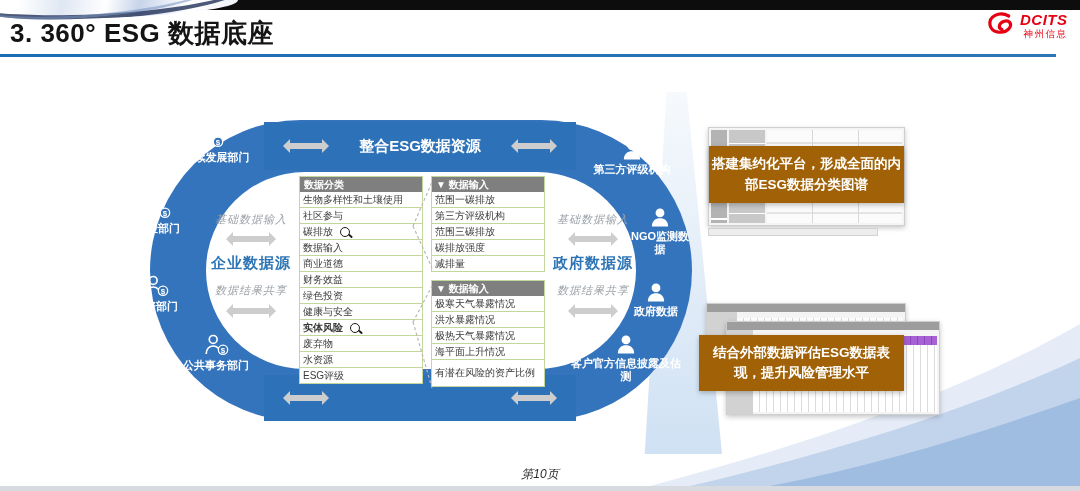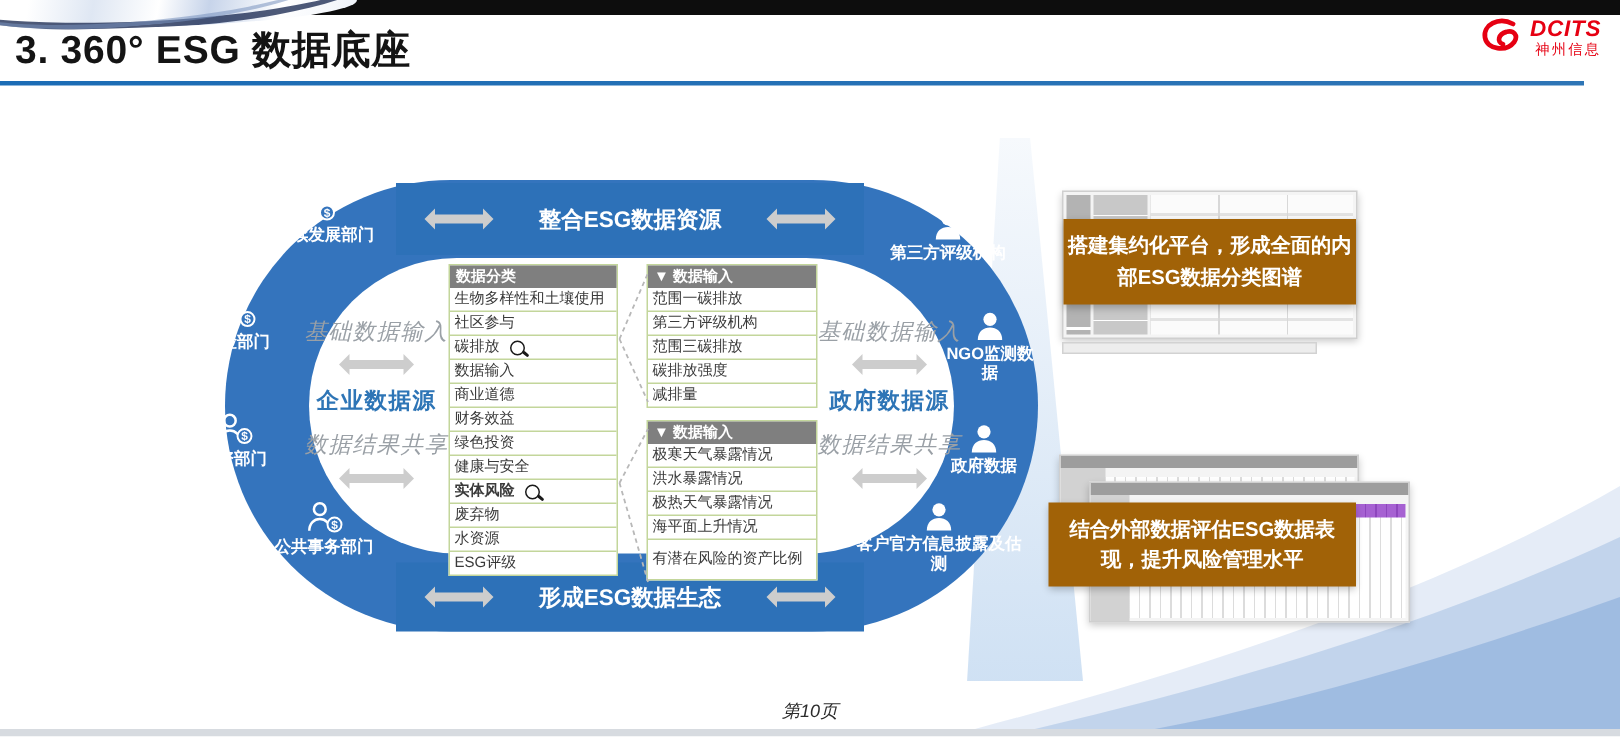--- a/index.html
+++ b/index.html
@@ -44,21 +44,21 @@
   .darrow::before{left:0;border-right-color:#cdcdcd;}
   .darrow::after{right:0;border-left-color:#cdcdcd;}
   .darrow i{position:absolute;left:11px;right:11px;top:4px;height:6px;background:#cdcdcd;}
   .darrow.sm{width:64px;}
 
   .stake{z-index:2;display:flex;flex-direction:column;align-items:center;text-align:center;}
   .stake-label{color:#fff;font-weight:bold;font-size:11px;line-height:1.15;margin-top:1px;}
   .picon{display:block;}
 
   .innerstack{z-index:2;display:flex;flex-direction:column;align-items:center;text-align:center;}
-  .soft-label{font-size:15px;font-style:italic;color:#9aa0a6;letter-spacing:1px;}
+  .soft-label{font-size:11px;font-style:italic;color:#9aa0a6;letter-spacing:1px;}
   .src-label{font-size:15px;font-weight:bold;color:#2e75b6;letter-spacing:1px;margin:8px 0 10px;}
 
   
   .tbl{z-index:2;background:#fff;border:1px solid #c3d69b;box-sizing:border-box;}
   .tbl-h{background:#7f7f7f;color:#fff;font-size:10px;font-weight:bold;height:15px;line-height:15px;padding:0 4px;}
   .tbl-r{font-size:10px;color:#3a3a3a;height:15px;line-height:15px;padding:0 3px;border-top:1px solid #c3d69b;
     white-space:nowrap;overflow:hidden;display:flex;align-items:center;}
   .tbl-r.tall{height:26px;line-height:12px;white-space:normal;}
   .tbl-r.bold span{font-weight:bold;}
   .lens{display:inline-block;width:8px;height:8px;border:1.7px solid #1a1a1a;border-radius:50%;
@@ -129,21 +129,20 @@
     </span>
   <span class="banner-label">整合ESG数据资源</span>
   <span class="darrow">
       <i></i>
     </span>
 </div>
 <div class="abs banner banner-bottom">
   <span class="darrow">
       <i></i>
     </span>
-  <span class="banner-label">形成ESG数据生态</span>
   <span class="darrow">
       <i></i>
     </span>
 </div>
 
 <div class="abs stake" style="left:167px;top:125px;width:88px">
   <svg class="picon" width="28" height="25" viewBox="0 0 30 26">
     <circle cx="12" cy="6.5" r="4.2" fill="none" stroke="#fff" stroke-width="1.8"></circle>
     <path d="M4.5 22 C4.5 16.5 8 13.5 12 13.5 C16 13.5 19.5 16.5 19.5 22" fill="none" stroke="#fff" stroke-width="1.8"></path>
     <circle cx="22.5" cy="17.5" r="5" fill="#3474bd" stroke="#fff" stroke-width="1.4"></circle>
@@ -224,21 +223,21 @@
   <span class="darrow sm" style="margin-top:5px">
       <i></i>
     </span>
   <div class="src-label">政府数据源</div>
   <div class="soft-label">数据结果共享</div>
   <span class="darrow sm" style="margin-top:6px">
       <i></i>
     </span>
 </div>
 
-<div class="abs tbl" style="left:299px;top:176px;width:113px">
+<div class="abs tbl" style="left:299px;top:176px;width:124px">
   <div class="tbl-h">数据分类</div>
   <div class="tbl-r" style="border-top:none">
       <span>生物多样性和土壤使用</span>
     </div>
   <div class="tbl-r">
       <span>社区参与</span>
     </div>
   <div class="tbl-r">
       <span>碳排放</span>
       <span class="lens"></span>

